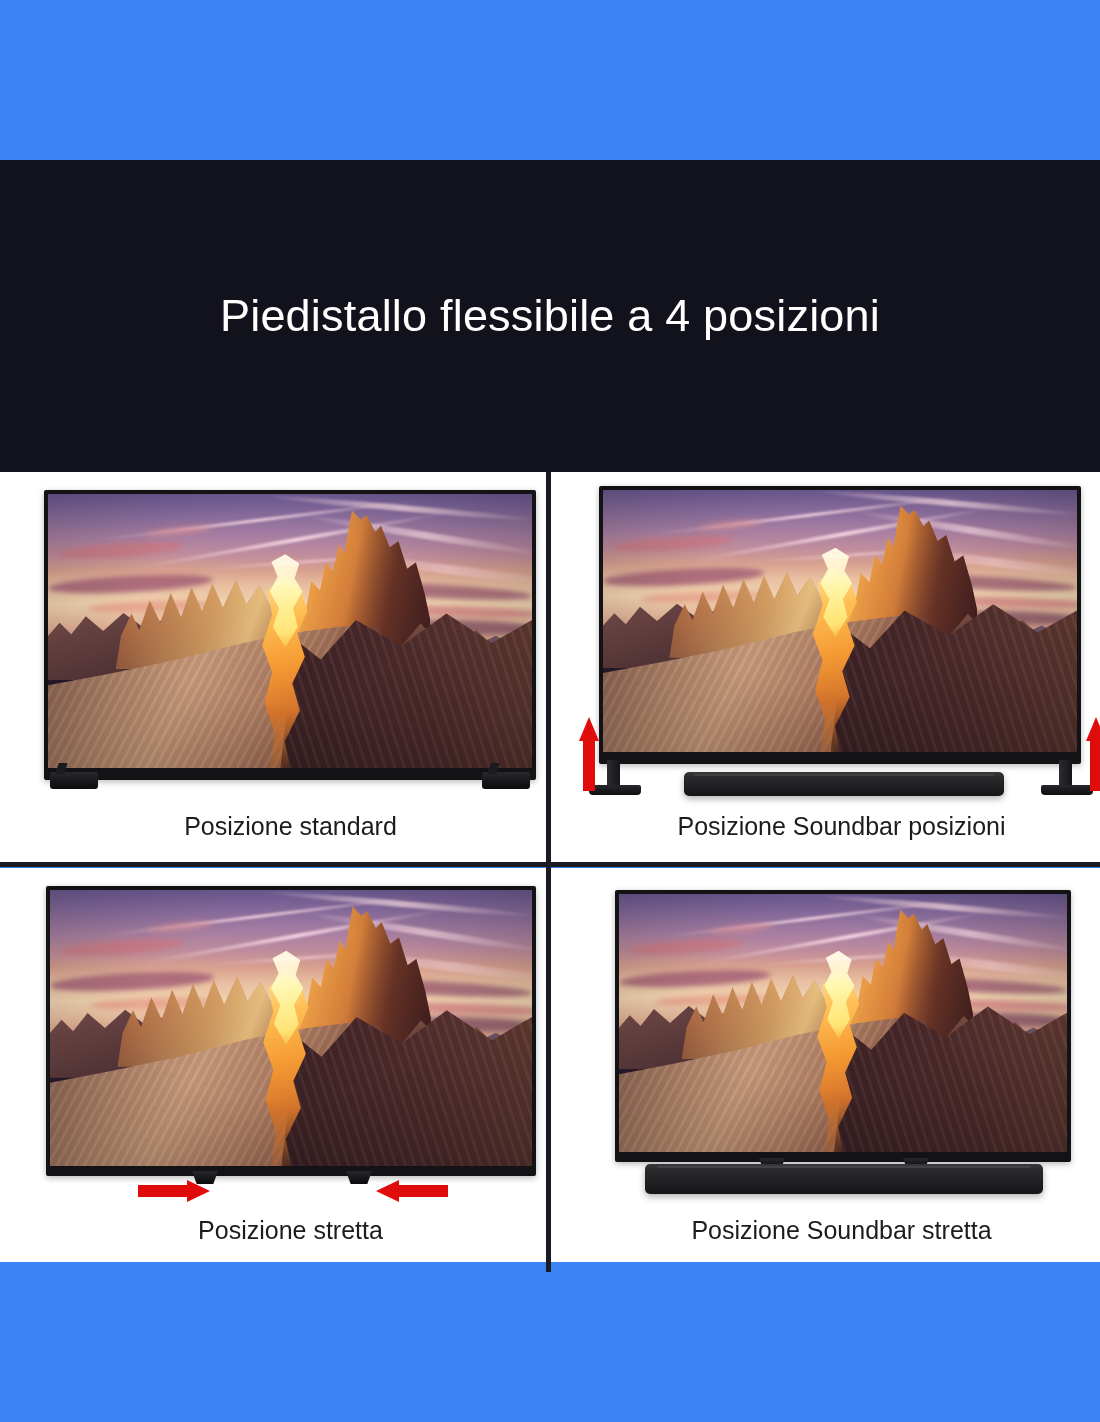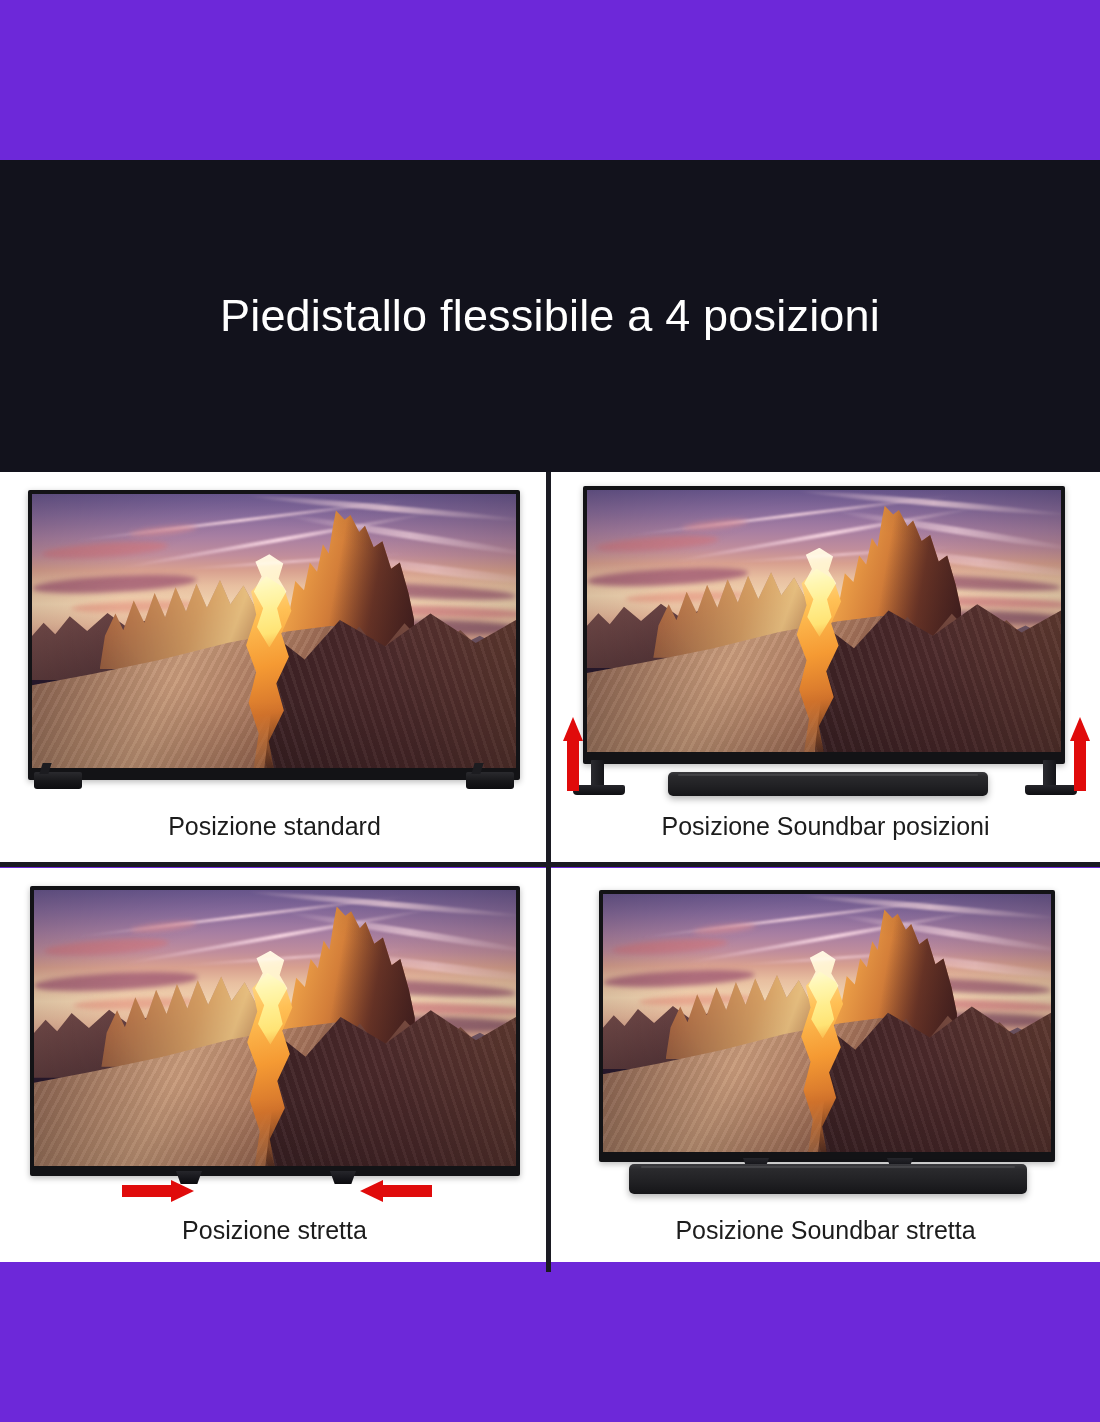--- a/index.html
+++ b/index.html
@@ -5,21 +5,21 @@
   * { box-sizing: border-box; margin: 0; padding: 0; }
   html, body {
     width: 1100px; height: 1422px;
     background: #ffffff;
     font-family: "Liberation Sans", sans-serif;
     overflow: hidden;
   }
   #page {
     position: relative;
     width: 1100px; height: 1422px;
-    background: #6d28d9;
+    background: #3b82f6;
   }
 
   
   .hero {
     position: absolute;
     left: 0; top: 160px;
     width: 1100px; height: 312px;
     background: #12121c;
     display: flex;
     align-items: center;
@@ -38,20 +38,21 @@
   .grid {
     position: absolute;
     left: 0; top: 472px;
     width: 1100px; height: 800px;
   }
   .cell {
     position: absolute;
     width: 549px; height: 394px;
     background: #ffffff;
     overflow: hidden;
+    padding-left: 16px;
   }
   .cell.c1 { left: 0;    top: 0;   }
   .cell.c2 { left: 551px; top: 0;   }
   .cell.c3 { left: 0;    top: 396px; }
   .cell.c4 { left: 551px; top: 396px; }
 
   
   .divider-v {
     position: absolute;
     left: 546px; top: 0;

